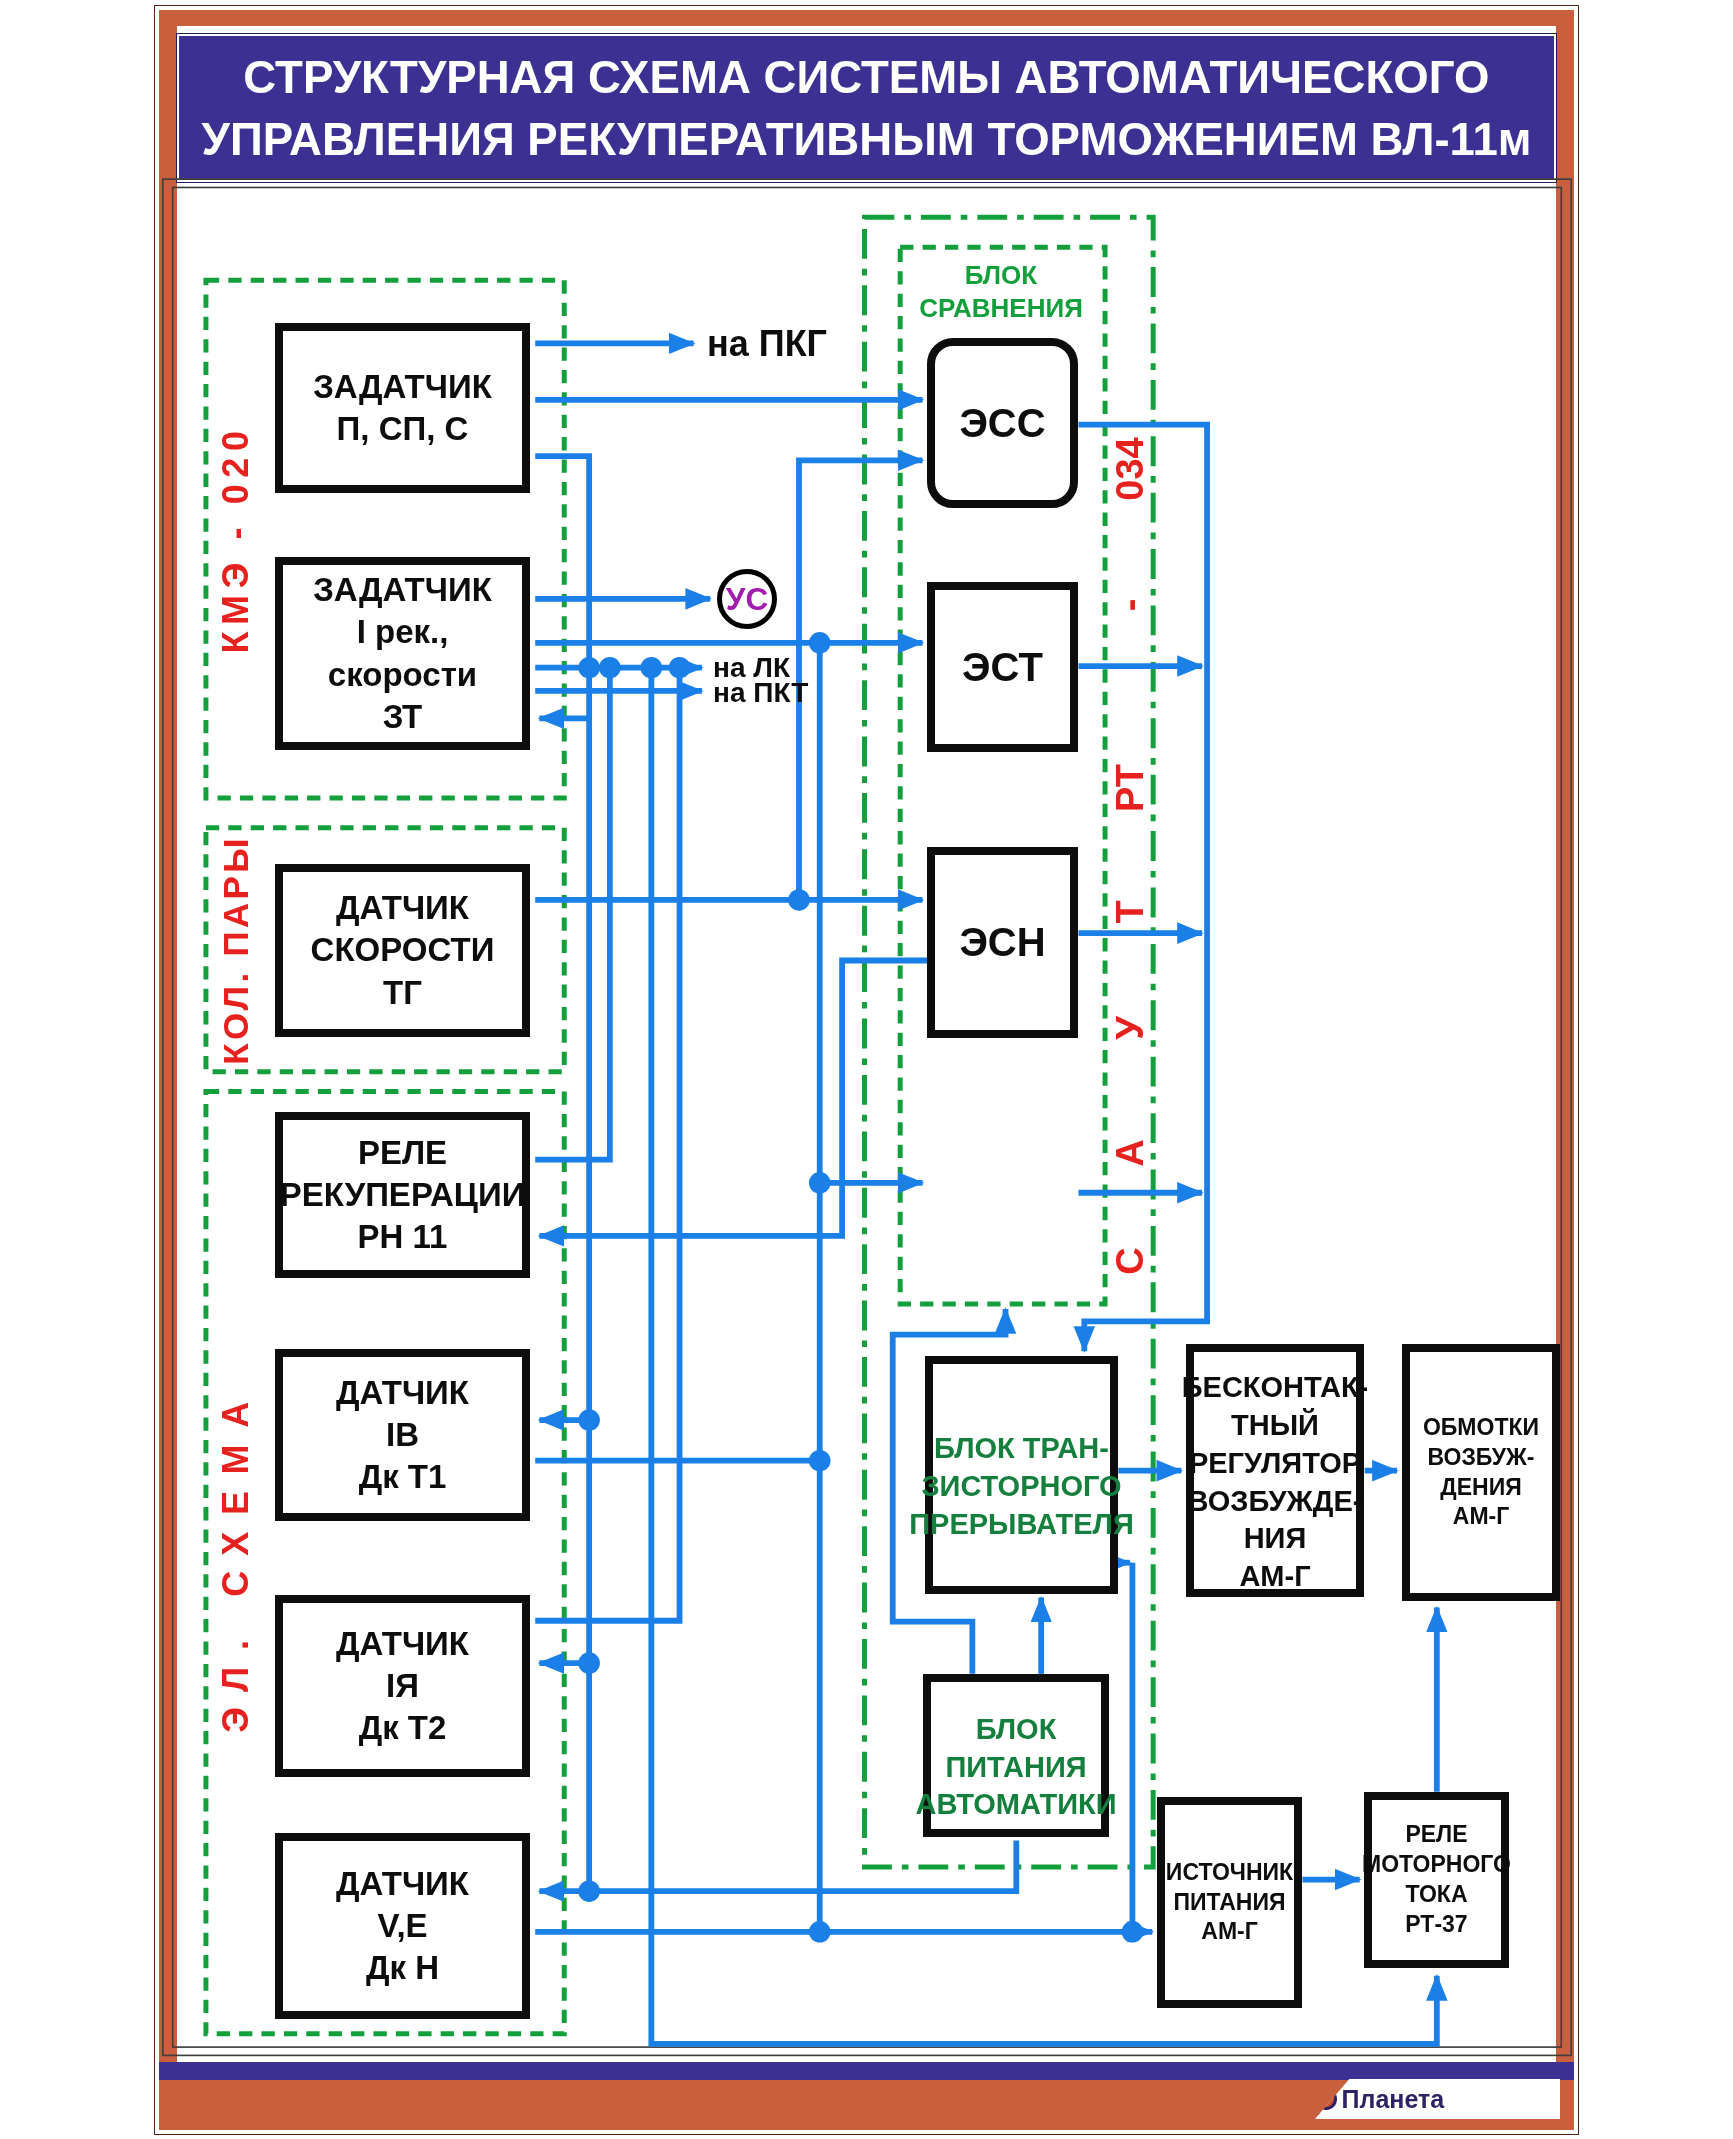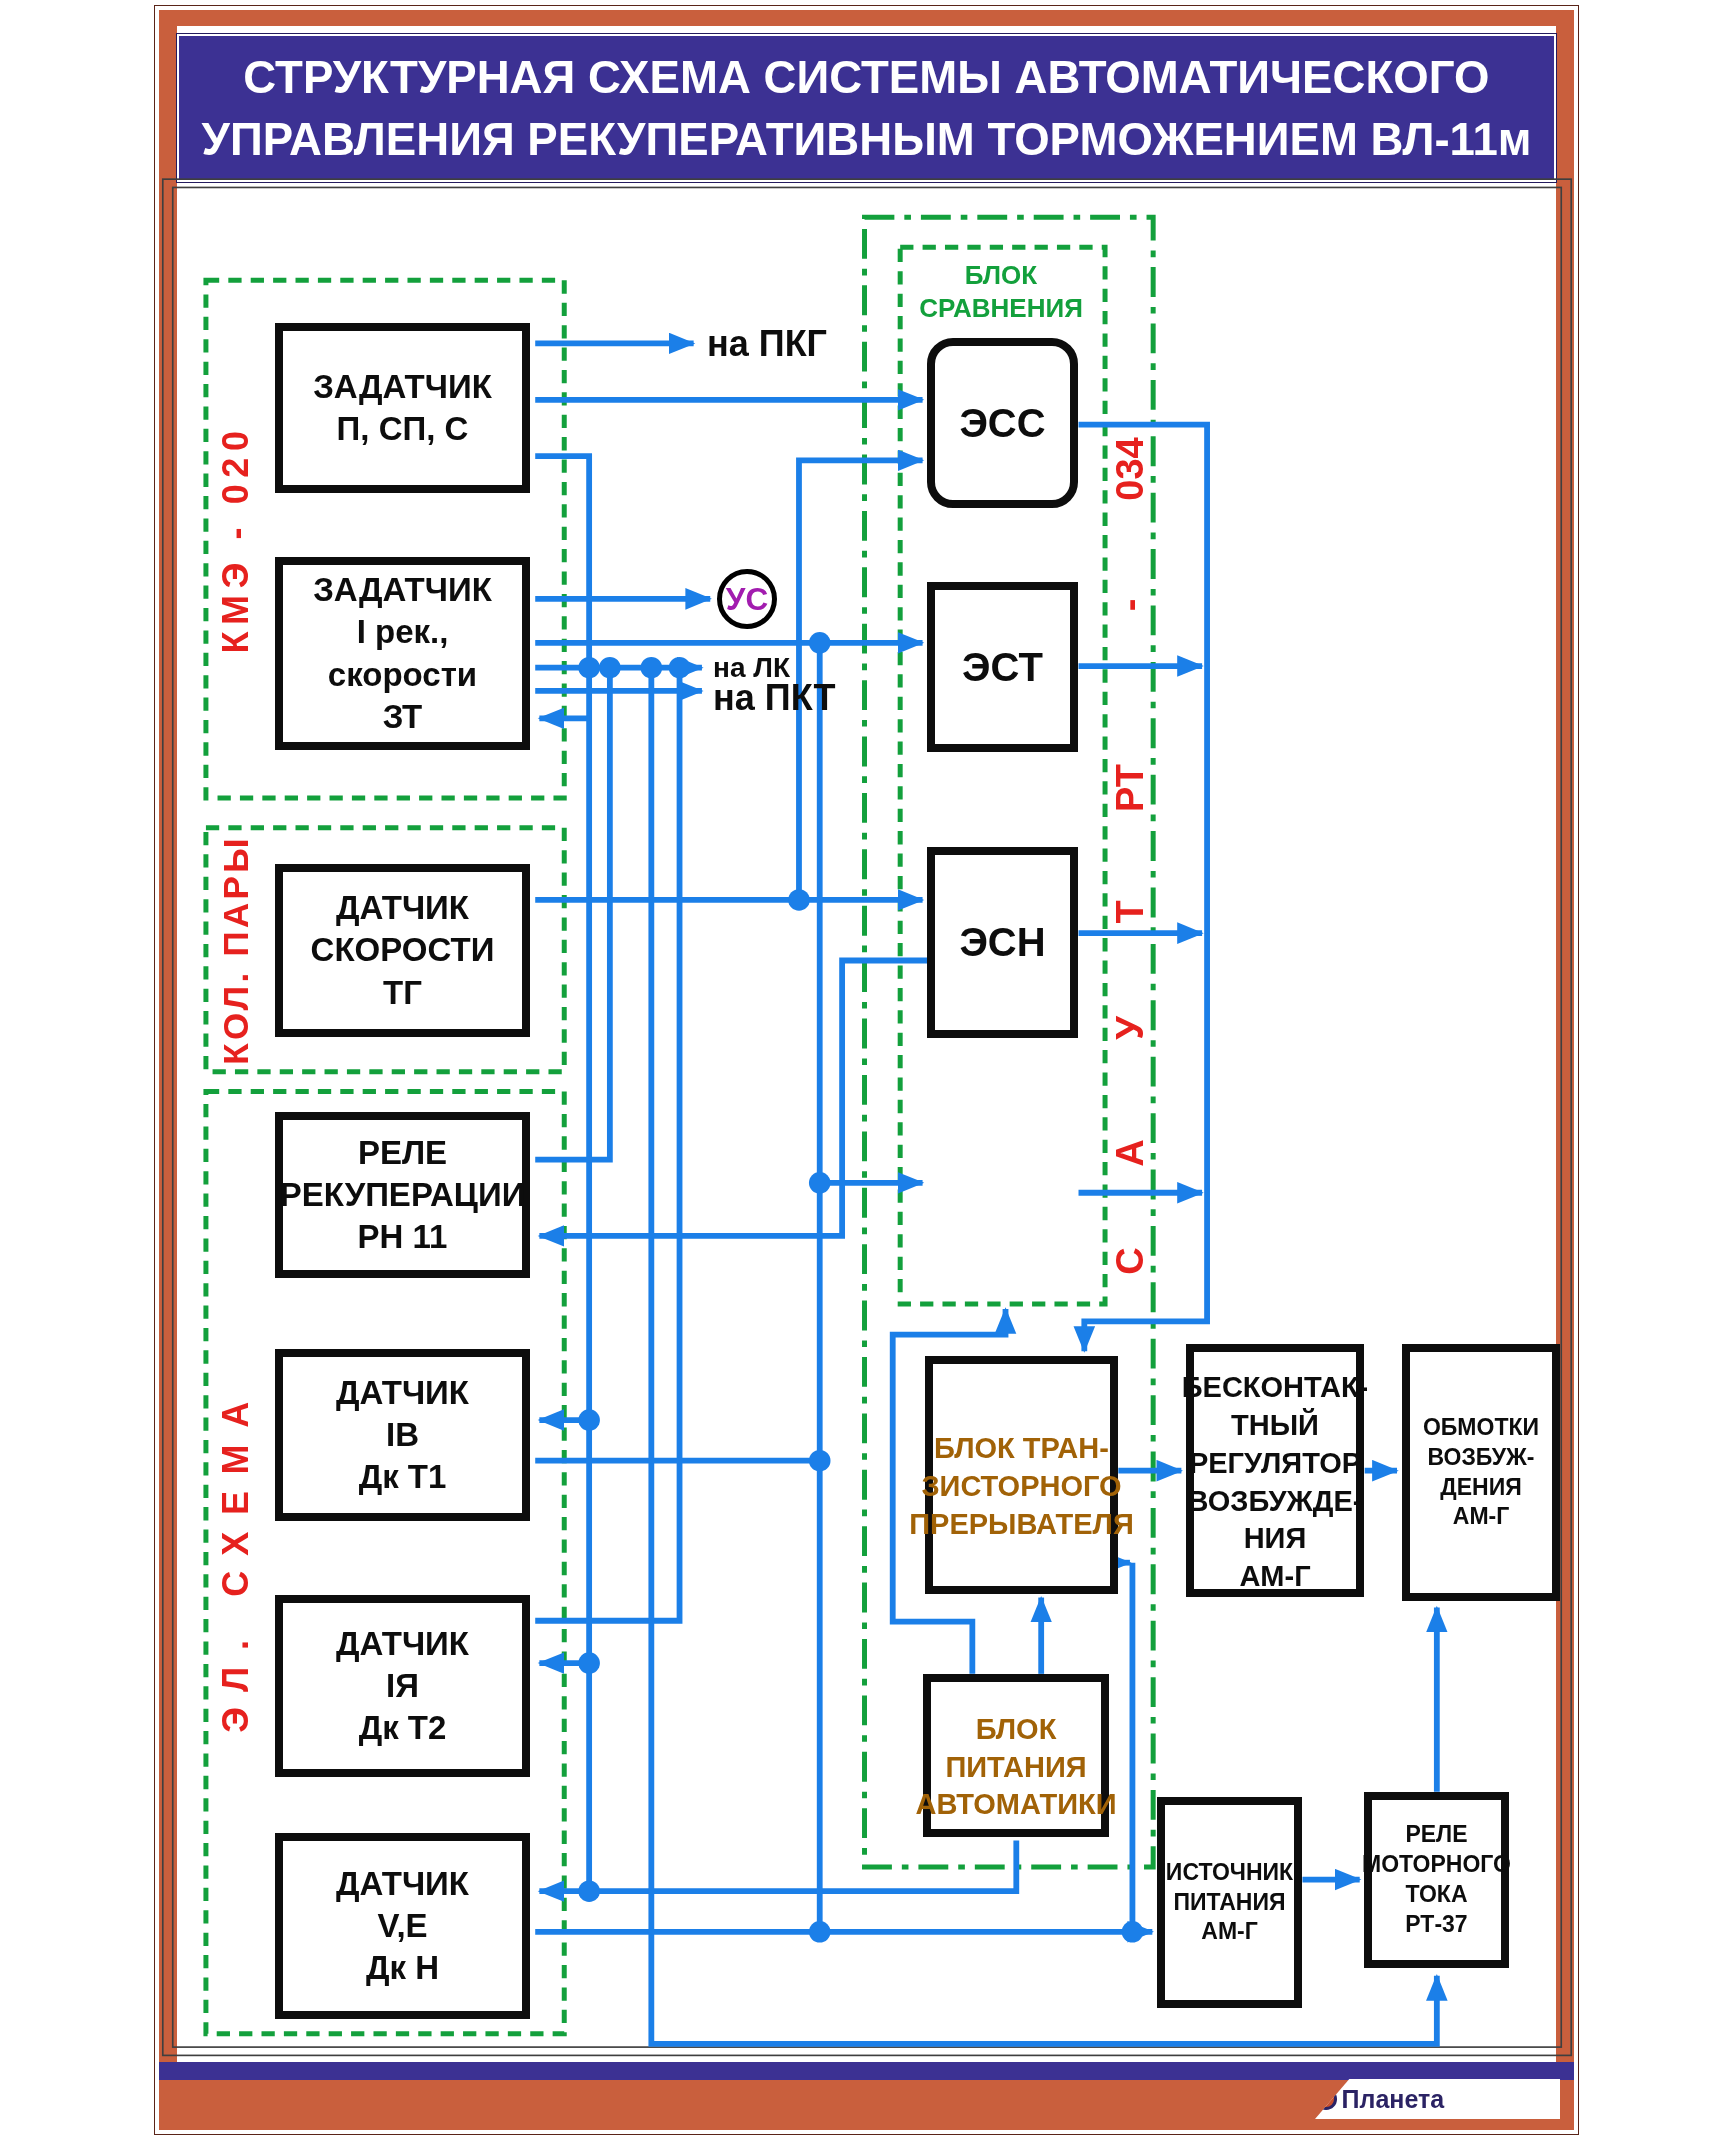--- a/index.html
+++ b/index.html
@@ -24,21 +24,21 @@
   .logo .disc{width:21.6px;height:21.6px;border-radius:50%;background:#c8502e;border:3.3px solid #2b2364;box-sizing:border-box;}
   .logo span{color:#2b2364;font-weight:bold;font-size:25px;}
   
   .blk{box-sizing:border-box;background:#ffffff;border:8.3px solid #0d0d0d;
        display:flex;align-items:center;justify-content:center;text-align:center;}
   .blk span{white-space:pre-line;font-weight:bold;color:#0d0d0d;}
   .f40 span{font-size:33px;line-height:1.28;}
   .f48 span{font-size:40px;}
   .f30 span{font-size:29px;line-height:1.3;margin-top:24px;}
   .f28 span{font-size:23px;line-height:1.3;}
-  .green span{color:#a16207;}
+  .green span{color:#15803d;}
   
   .uscircle{left:717px;top:569px;width:60px;height:60px;border:5.8px solid #000;border-radius:50%;
             background:#fff;box-sizing:border-box;display:flex;align-items:center;justify-content:center;
             font-weight:bold;font-size:31.5px;color:#a21caf;}
   
   .ann{font-weight:bold;color:#0d0d0d;white-space:nowrap;}
   
   .vred{color:#e6211e;font-weight:bold;white-space:nowrap;
         transform:translate(-50%,-50%) rotate(-90deg);}
   .greenlbl{color:#13a03c;font-weight:bold;text-align:center;line-height:1.25;}
@@ -226,16 +226,16 @@
   <div class="abs blk f28" style="left:1364px;top:1792px;width:145px;height:176px;">
       <span>РЕЛЕ
 МОТОРНОГО
 ТОКА
 РТ-37</span>
     </div>
 
   <div class="abs ann" style="left:707px;top:323px;font-size:36px;">на ПКГ</div>
   <div class="abs uscircle">УС</div>
   <div class="abs ann" style="left:713px;top:652px;font-size:28px;">на ЛК</div>
-  <div class="abs ann" style="left:713px;top:677px;font-size:36px;">на ПКТ</div>
+  <div class="abs ann" style="left:713px;top:677px;font-size:28px;">на ПКТ</div>
 
 </div>
 
 
 </body></html>

